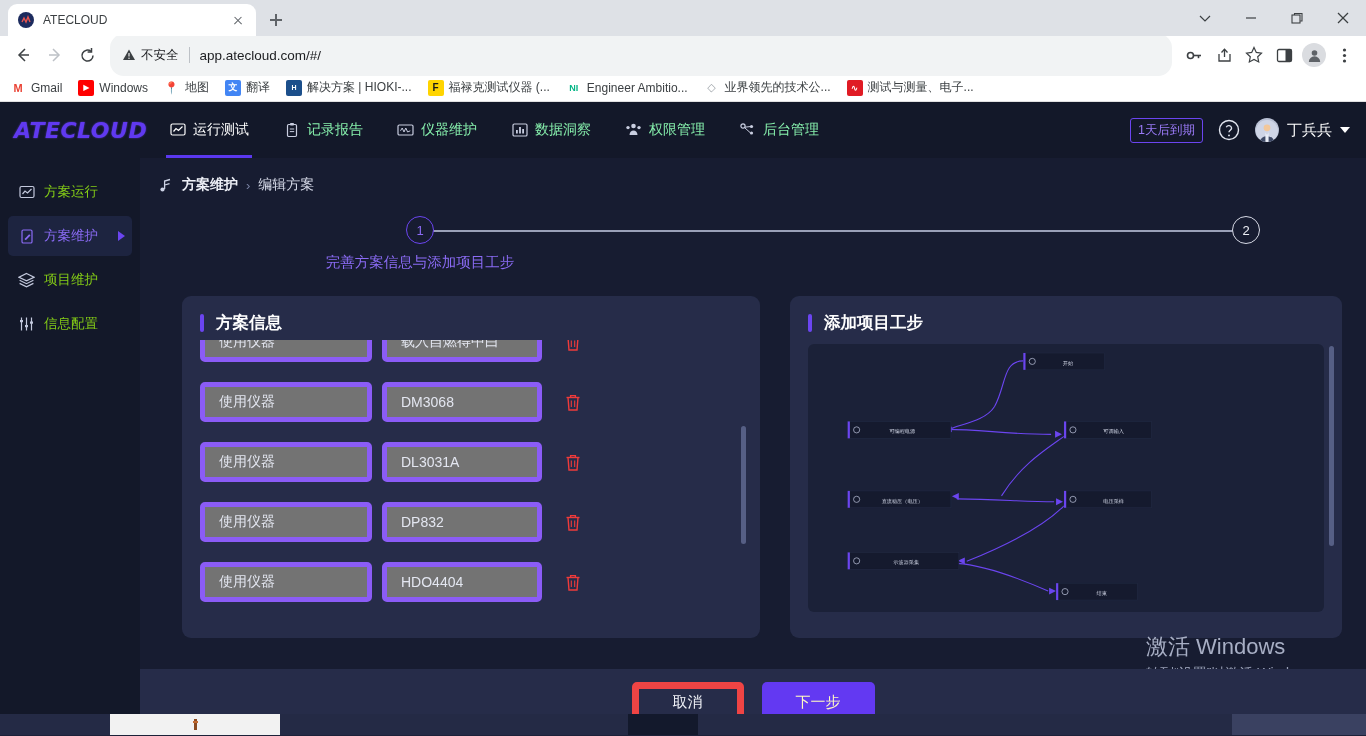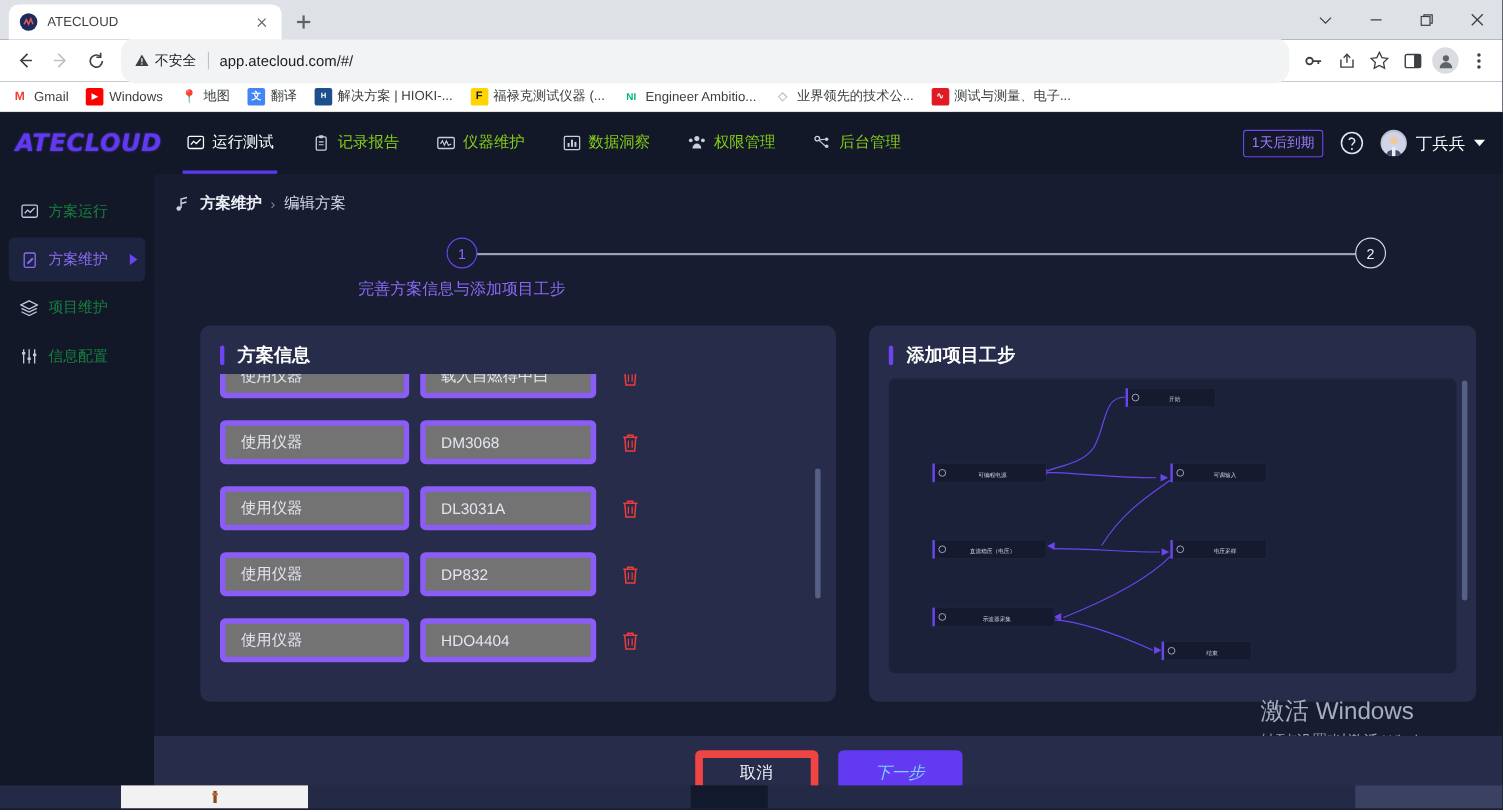--- a/index.html
+++ b/index.html
@@ -82,21 +82,21 @@
   }
   .logo {
     font-family: "DejaVu Sans", sans-serif;
     font-size: 22px; font-weight: 900; font-style: italic;
     color: #6039f0; letter-spacing: 0.5px; width: 120px;
     text-shadow: 0 0 2px rgba(110,70,250,.7);
   }
   .topnav { display: flex; align-items: center; height: 56px; margin-left: 18px; }
   .topnav-item {
     display: flex; align-items: center; gap: 7px; height: 56px;
-    padding: 0 17px; color: #84cc16; font-size: 14px; position: relative;
+    padding: 0 17px; color: #86efac; font-size: 14px; position: relative;
   }
   .topnav-item.active { color: #fff; }
   .topnav-item.active::after {
     content: ''; position: absolute; left: 14px; right: 14px; bottom: 0;
     height: 3px; background: #5b38ef;
   }
   .topnav-ico { width: 17px; height: 17px; display: flex; align-items:center; justify-content:center; }
 
   .header-right { position: absolute; right: 16px; display: flex; align-items: center; gap: 14px; }
   .expire-badge {
@@ -110,21 +110,21 @@
     background: #b9c0d4; display:flex; align-items:flex-end; justify-content:center; overflow:hidden;
   }
   .caret-dn { width:0;height:0;border-left:5px solid transparent;border-right:5px solid transparent;border-top:6px solid #fff; }
 
   .body { display: flex; height: 577px; }
 
   .sidebar { width: 140px; background: #131829; padding-top: 10px; flex: none; }
   .side-item {
     display: flex; align-items: center; gap: 9px; height: 40px;
     margin: 4px 8px; padding: 0 10px; border-radius: 5px;
-    color: #15803d; font-size: 13.5px; position: relative;
+    color: #84cc16; font-size: 13.5px; position: relative;
   }
   .side-item.active { background: #1d2440; color: #8b6bf5; }
   .side-ico { width: 17px; height: 17px; display:flex;align-items:center;justify-content:center; flex:none; }
   .side-arrow {
     position: absolute; right: 7px; width:0;height:0;
     border-top:5px solid transparent;border-bottom:5px solid transparent;border-left:7px solid #6b45f0;
   }
 
   .content { flex: 1; position: relative; overflow: hidden; }
 
@@ -194,21 +194,21 @@
   
   .footer {
     position: absolute; left: 0; right: 0; bottom: 0; height: 66px;
     background: #262c49; display: flex; align-items: center; justify-content: center; gap: 18px;
   }
   .btn {
     height: 40px; border-radius: 5px; display: flex; align-items: center;
     justify-content: center; font-size: 15px; padding: 0 34px;
   }
   .btn-cancel { border: 7px solid #ef4444; color: #f0f2f8; background: transparent; min-width: 104px; }
-  .btn-next { background: #6339f2; color: #7dd3fc; min-width: 104px; font-style: italic; }
+  .btn-next { background: #6339f2; color: #fef9c3; min-width: 104px; }
 
   .watermark {
     position: absolute; right: 38px; bottom: 52px; text-align: left;
     color: #9aa1b8; pointer-events: none;
   }
   .wm1 { font-size: 22px; margin-bottom: 3px; color: #a7aec4; }
   .wm2 { font-size: 14px; color: #989fb6; }
 
   
   .taskbar {

